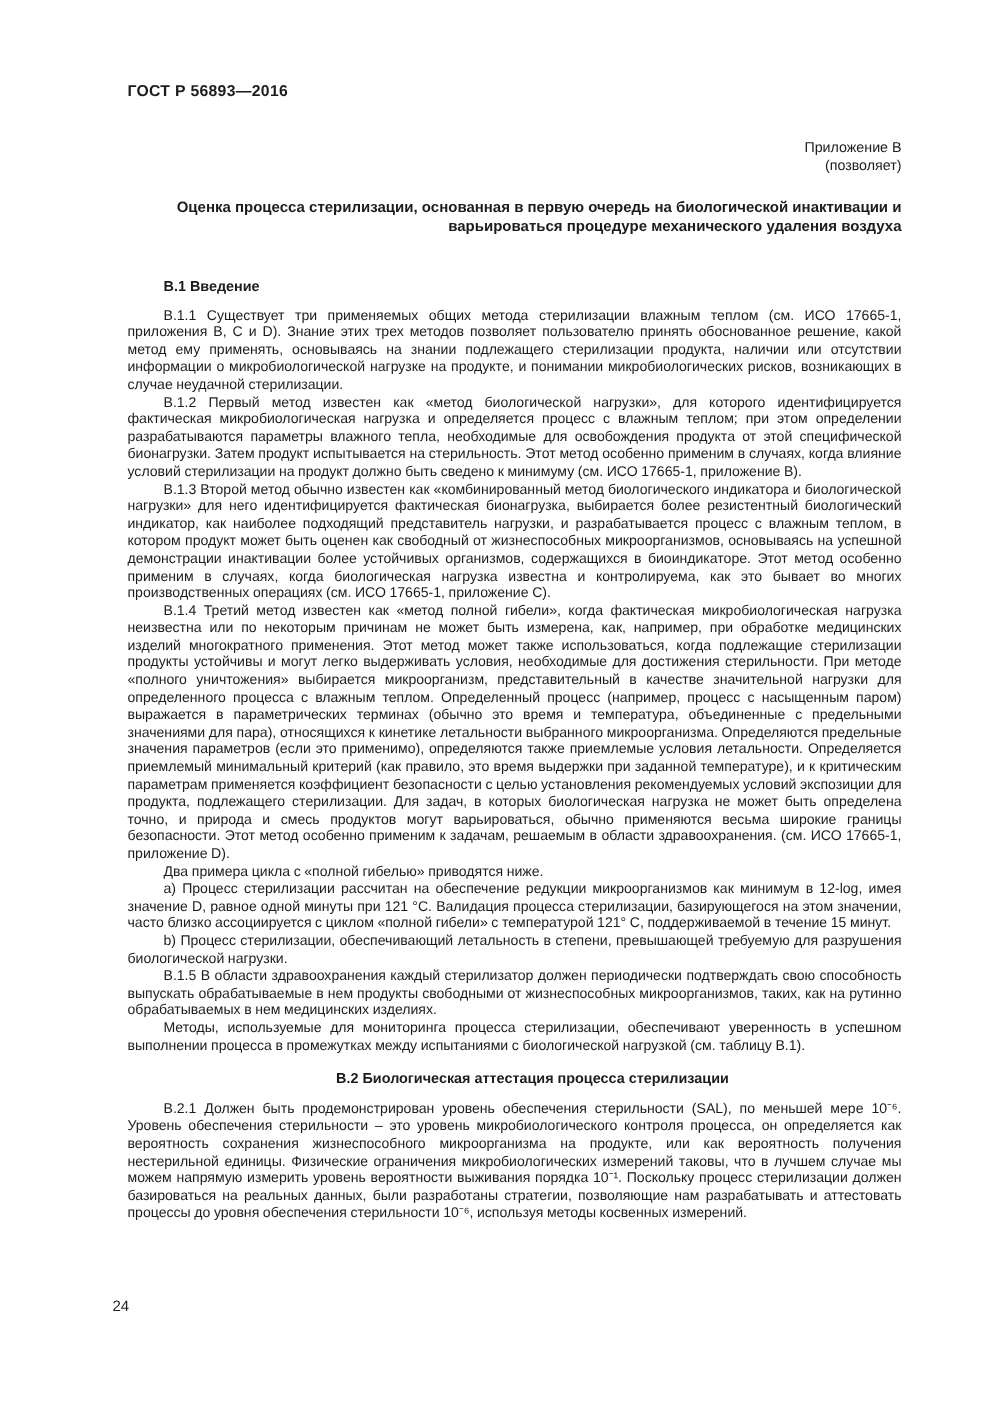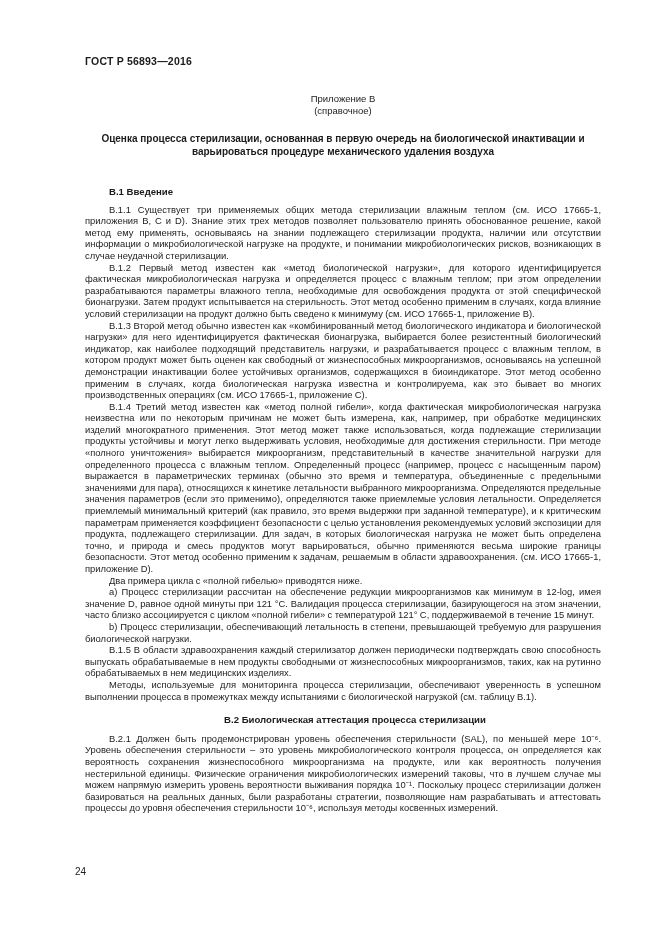--- a/index.html
+++ b/index.html
@@ -23,21 +23,21 @@
     top: 55px;
     width: 516px;
     margin-left: 10px;
   }
   .doc-header {
     font-weight: bold;
     font-size: 10.5px;
     letter-spacing: 0.2px;
     margin-bottom: 26px;
   }
-  .centered { text-align: center; }
+  .centered { text-align: right; }
   .appendix-label {
     font-size: 9.5px;
     line-height: 11.5px;
   }
   .appendix-sublabel {
     font-size: 9.5px;
     line-height: 11.5px;
   }
   .appendix-title {
     margin-top: 16px;
@@ -77,21 +77,21 @@
 </head>
 <body>
 
 <div class="page">
   <div class="content">
 
     <div class="doc-header">ГОСТ Р 56893—2016</div>
 
     <div class="appendix-label centered">Приложение В</div>
 
-    <div class="appendix-sublabel centered">(справочное)</div>
+    <div class="appendix-sublabel centered">(позволяет)</div>
 
     <div class="appendix-title centered">Оценка процесса стерилизации, основанная в первую очередь на биологической инактивации и варьироваться процедуре механического удаления воздуха</div>
 
     <div class="section">
       <div class="section-heading">В.1 Введение</div>
 
       <p class="body-par">В.1.1 Существует три применяемых общих метода стерилизации влажным теплом (см. ИСО 17665-1, приложения В, С и D). Знание этих трех методов позволяет пользователю принять обоснованное решение, какой метод ему применять, основываясь на знании подлежащего стерилизации продукта, наличии или отсутствии информации о микробиологической нагрузке на продукте, и понимании микробиологических рисков, возникающих в случае неудачной стерилизации.</p>
       <p class="body-par">В.1.2 Первый метод известен как «метод биологической нагрузки», для которого идентифицируется фактическая микробиологическая нагрузка и определяется процесс с влажным теплом; при этом определении разрабатываются параметры влажного тепла, необходимые для освобождения продукта от этой специфической бионагрузки. Затем продукт испытывается на стерильность. Этот метод особенно применим в случаях, когда влияние условий стерилизации на продукт должно быть сведено к минимуму (см. ИСО 17665-1, приложение В).</p>
       <p class="body-par">В.1.3 Второй метод  обычно известен как «комбинированный метод биологического индикатора и биологической нагрузки» для него идентифицируется фактическая бионагрузка, выбирается более резистентный биологический индикатор, как наиболее подходящий представитель нагрузки, и разрабатывается процесс с влажным теплом, в котором продукт может быть оценен как свободный от жизнеспособных микроорганизмов, основываясь на успешной демонстрации инактивации более устойчивых организмов, содержащихся в биоиндикаторе. Этот метод особенно применим в случаях, когда биологическая нагрузка известна и контролируема, как это бывает во многих производственных операциях (см. ИСО 17665-1, приложение С).</p>
       <p class="body-par">В.1.4  Третий метод известен как «метод  полной гибели», когда фактическая микробиологическая нагрузка неизвестна или по некоторым причинам не может быть измерена,  как,  например, при обработке медицинских изделий многократного применения. Этот метод может также использоваться, когда подлежащие стерилизации продукты устойчивы и могут легко выдерживать условия, необходимые для достижения стерильности. При методе «полного уничтожения» выбирается микроорганизм, представительный в качестве значительной нагрузки для определенного процесса с влажным теплом.  Определенный процесс (например, процесс с насыщенным паром) выражается в параметрических терминах (обычно это время и температура, объединенные с предельными значениями для пара), относящихся к кинетике летальности выбранного микроорганизма. Определяются предельные значения параметров (если это применимо), определяются также приемлемые условия летальности. Определяется приемлемый минимальный критерий (как правило, это время выдержки при заданной температуре), и к критическим параметрам применяется коэффициент безопасности с целью установления рекомендуемых условий экспозиции для продукта, подлежащего стерилизации.  Для задач, в которых биологическая нагрузка не может быть определена точно, и природа и смесь продуктов могут варьироваться, обычно применяются весьма широкие границы безопасности. Этот метод особенно применим к задачам, решаемым в области здравоохранения. (см. ИСО 17665-1, приложение D).</p>

